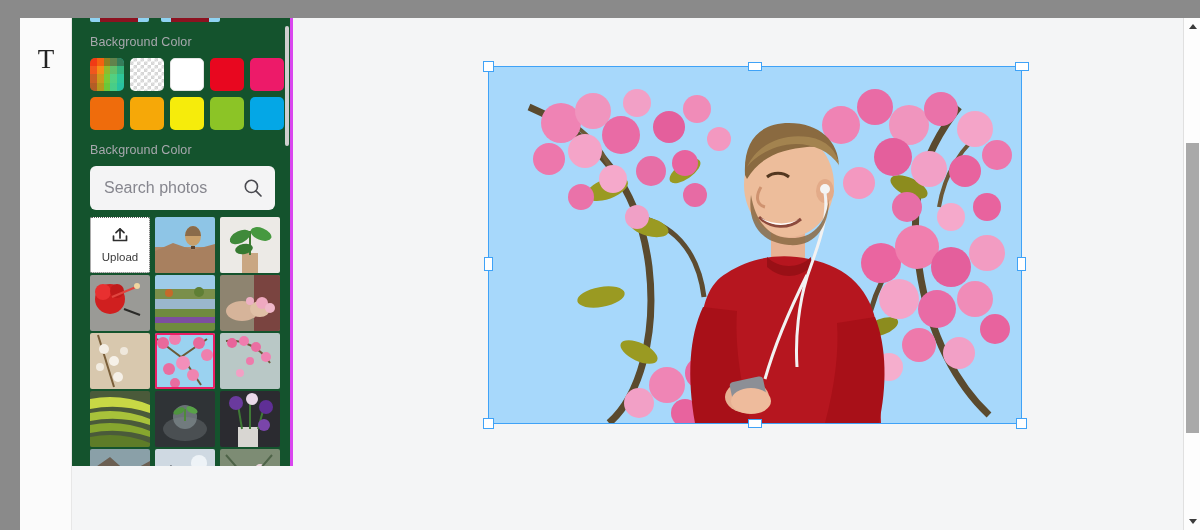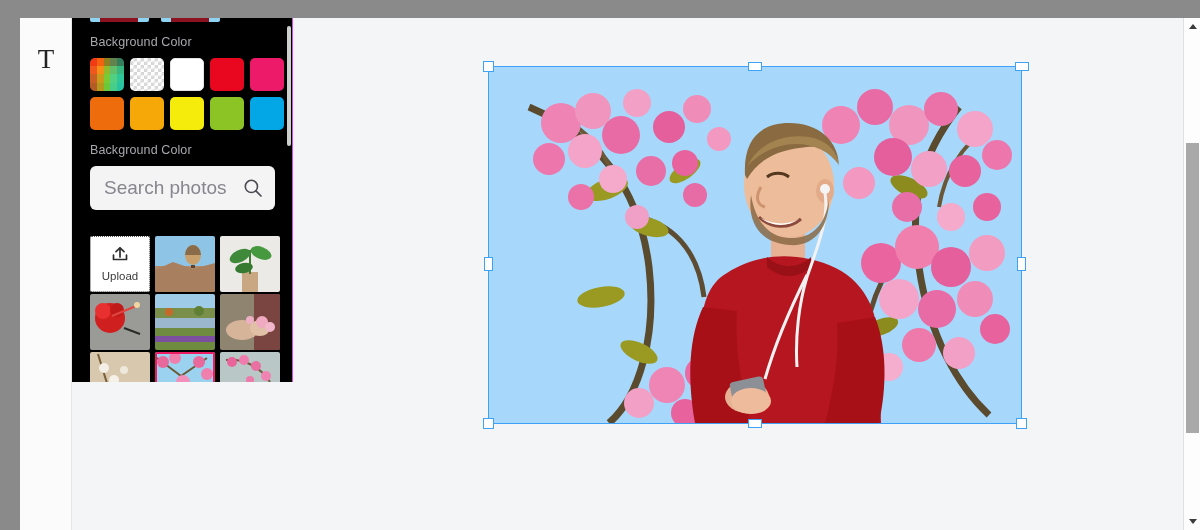--- a/index.html
+++ b/index.html
@@ -33,23 +33,23 @@
     cursor: pointer;
   }
   .tool-rail .tool-btn .glyph {
     font-family: "Liberation Serif", serif;
     font-size: 27px; color: #222; line-height: 1;
   }
 
   
   .side-panel {
     position: absolute; left: 52px; top: 0;
-    width: 221px; height: 364px;
-    background: #000000;
-    border-right: 1px solid #d946ef;
+    width: 221px; height: 448px;
+    background: #14532d;
+    border-right: 3px solid #d946ef;
     overflow: hidden;
   }
   .panel-scroll { position: absolute; left: 0; top: -18px; width: 221px; padding: 0 18px 14px 18px; }
 
   
   .tpl-row { display: flex; gap: 12px; margin-bottom: 10px; }
   .tpl-thumb {
     width: 59px; height: 22px;
     background: #8fd3f2;
     border-radius: 2px;
@@ -103,33 +103,33 @@
   
   .search-box {
     position: relative;
     margin-top: 6px;
     height: 44px; background:#f4f4f5; border-radius: 6px;
     display:flex; align-items:center; cursor:text;
   }
   .search-box .sb-input {
     border:0; outline:0; background:transparent;
     font-family:"Liberation Sans", sans-serif;
-    font-size: 19px; color:#7e7e86;
+    font-size: 16px; color:#7e7e86;
     padding-left: 14px; width: 150px;
   }
   .search-box .sb-input::placeholder { color:#86868e; }
   .search-box .sb-icon {
     position:absolute; right: 12px; top: 12px;
     width: 20px; height: 20px; cursor:pointer;
   }
 
   
   .photo-grid {
     display:grid; grid-template-columns: repeat(3, 60px);
-    gap: 2px 5px; margin-top: 26px;
+    gap: 2px 5px; margin-top: 7px;
   }
   .photo-cell {
     width:60px; height:56px; border-radius:2px; overflow:hidden;
     position:relative; cursor:pointer;
   }
   .photo-cell.selected { outline: 2px solid #ec1d63; outline-offset: -2px; }
   .upload-cell {
     width:60px; height:56px;
     border:1.6px dotted #5a5a5a; border-radius:2px;
     display:flex; flex-direction:column; align-items:center; justify-content:center;

